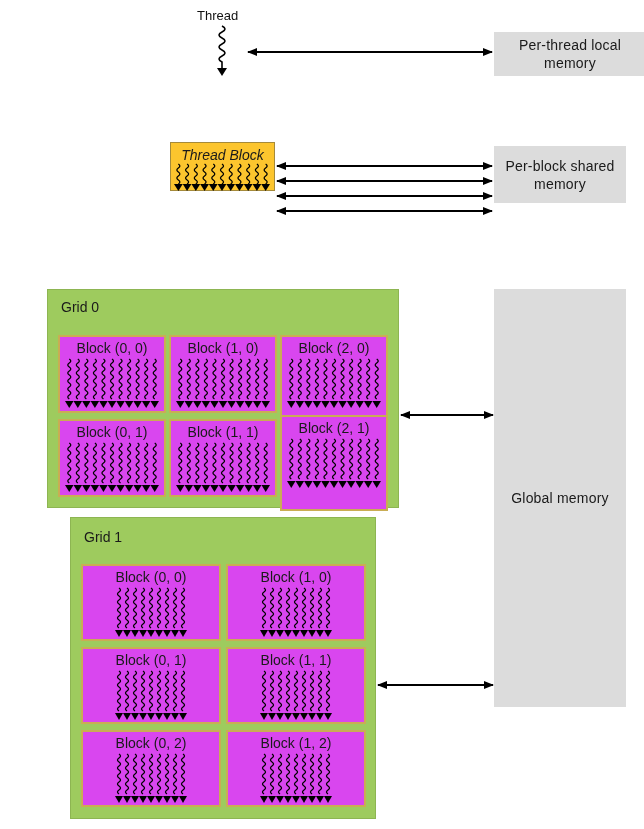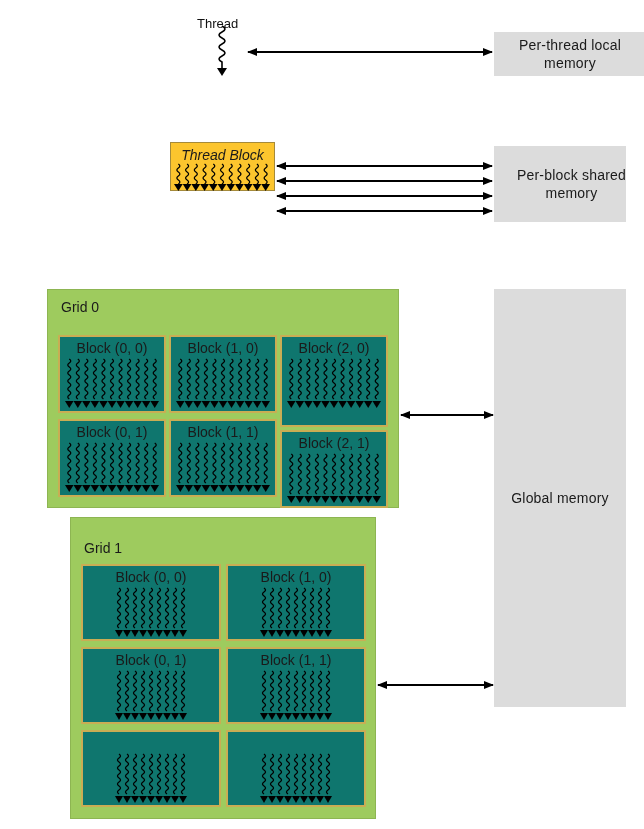--- a/index.html
+++ b/index.html
@@ -4,32 +4,32 @@
 <style>
   html, body { margin:0; padding:0; background:#ffffff; }
   body { width:644px; height:829px; position:relative; overflow:hidden;
          font-family:"Liberation Sans", sans-serif; color:#111; }
   .abs { position:absolute; }
   .mem { position:absolute; background:#dcdcdc; display:flex; align-items:center;
          justify-content:center; text-align:center; font-size:14px; line-height:18px;
          color:#1a1a1a; letter-spacing:0.2px; }
   .grid { position:absolute; background:#9ecb5e; border:1px solid #8db552; box-sizing:border-box; }
   .grid-label { position:absolute; font-size:14px; color:#1a1a1a; }
-  .block { position:absolute; background:#0f766e; border:2px solid #c9ad54; box-sizing:border-box; }
+  .block { position:absolute; background:#d946ef; border:2px solid #c9ad54; box-sizing:border-box; }
   .block-label { position:absolute; left:0; right:0; top:3px; text-align:center; font-size:14px; color:#1a1a1a; }
   .threads { position:absolute; }
   .tb { position:absolute; background:#fcc52e; border:1px solid #a58a3a; box-sizing:border-box;font-style:italic; }
   .tb-label { position:absolute; left:0; right:0; top:4px; text-align:center; font-size:14px; color:#1a1a1a; }
   svg.overlay { position:absolute; left:0; top:0; }
   .thread-label { position:absolute; font-size:13px; color:#111; }
 </style>
 </head>
 <body>
 
-<div class="thread-label" style="left:197px;top:16px;">Thread</div>
+<div class="thread-label" style="left:197px;top:8px;">Thread</div>
 <svg class="abs" style="left:212px;top:24px;" width="20" height="54">
   <path d="M10 2 q6 3 0 6 q-6 3 0 6 q6 3 0 6 q-6 3 0 6 q6 3 0 6 q-6 3 0 6 l0 6" fill="none" stroke="#000" stroke-width="1.6"></path>
   <polygon points="5,44 15,44 10,52" fill="#000"></polygon>
 </svg>
 
 <div class="mem" style="left:494px;top:32px;width:152px;height:44px;">
   <div>
       <div>Per-thread local</div>
   <div>memory</div>
     </div>
@@ -56,21 +56,21 @@
       <polygon points="61.09090909090909,21 69.81818181818181,21 65.45454545454545,28" fill="#000"></polygon>
       <path d="M74.18181818181817 1 q3 2 0 4 q-3 2 0 4 q3 2 0 4 q-3 2 0 4 q3 2 0 4" fill="none" stroke="#000" stroke-width="1.3"></path>
       <polygon points="69.81818181818181,21 78.54545454545453,21 74.18181818181817,28" fill="#000"></polygon>
       <path d="M82.90909090909089 1 q3 2 0 4 q-3 2 0 4 q3 2 0 4 q-3 2 0 4 q3 2 0 4" fill="none" stroke="#000" stroke-width="1.3"></path>
       <polygon points="78.54545454545453,21 87.27272727272725,21 82.90909090909089,28" fill="#000"></polygon>
       <path d="M91.63636363636363 1 q3 2 0 4 q-3 2 0 4 q3 2 0 4 q-3 2 0 4 q3 2 0 4" fill="none" stroke="#000" stroke-width="1.3"></path>
       <polygon points="87.27272727272727,21 95.99999999999999,21 91.63636363636363,28" fill="#000"></polygon>
     </svg>
 </div>
 
-<div class="mem" style="left:494px;top:146px;width:132px;height:76px;justify-content:flex-end;">
+<div class="mem" style="left:494px;top:146px;width:132px;height:57px;">
   <div>
       <div>Per-block shared</div>
   <div>memory</div>
     </div>
 </div>
 
 <div class="mem" style="left:494px;top:289px;width:132px;height:418px;">
   <div>Global memory</div>
 </div>
 
@@ -204,21 +204,21 @@
         <path d="M64.09090909090908 1 q3 2 0 4 q-3 2 0 4 q3 2 0 4 q-3 2 0 4 q3 2 0 4 q-3 2 0 4 q3 2 0 4 q-3 2 0 4 q3 2 0 4 q-3 2 0 4" fill="none" stroke="#000" stroke-width="1.3"></path>
         <polygon points="59.818181818181806,43 68.36363636363635,43 64.09090909090908,50" fill="#000"></polygon>
         <path d="M72.63636363636363 1 q3 2 0 4 q-3 2 0 4 q3 2 0 4 q-3 2 0 4 q3 2 0 4 q-3 2 0 4 q3 2 0 4 q-3 2 0 4 q3 2 0 4 q-3 2 0 4" fill="none" stroke="#000" stroke-width="1.3"></path>
         <polygon points="68.36363636363636,43 76.90909090909089,43 72.63636363636363,50" fill="#000"></polygon>
         <path d="M81.18181818181817 1 q3 2 0 4 q-3 2 0 4 q3 2 0 4 q-3 2 0 4 q3 2 0 4 q-3 2 0 4 q3 2 0 4 q-3 2 0 4 q3 2 0 4 q-3 2 0 4" fill="none" stroke="#000" stroke-width="1.3"></path>
         <polygon points="76.9090909090909,43 85.45454545454544,43 81.18181818181817,50" fill="#000"></polygon>
         <path d="M89.72727272727272 1 q3 2 0 4 q-3 2 0 4 q3 2 0 4 q-3 2 0 4 q3 2 0 4 q-3 2 0 4 q3 2 0 4 q-3 2 0 4 q3 2 0 4 q-3 2 0 4" fill="none" stroke="#000" stroke-width="1.3"></path>
         <polygon points="85.45454545454545,43 93.99999999999999,43 89.72727272727272,50" fill="#000"></polygon>
       </svg>
     </div>
-    <div class="block" style="left: 232px; top: 140px; width: 108px; height: 78px;">
+    <div class="block" style="left: 232px; top: 125px; width: 108px; height: 96px;">
       <div class="block-label">Block (2, 1)</div>
       <svg class="threads" width="94" height="50" style="left: 5px; top: 21px;">
         <path d="M4.2727272727272725 1 q3 2 0 4 q-3 2 0 4 q3 2 0 4 q-3 2 0 4 q3 2 0 4 q-3 2 0 4 q3 2 0 4 q-3 2 0 4 q3 2 0 4 q-3 2 0 4" fill="none" stroke="#000" stroke-width="1.3"></path>
         <polygon points="0,43 8.545454545454545,43 4.2727272727272725,50" fill="#000"></polygon>
         <path d="M12.818181818181817 1 q3 2 0 4 q-3 2 0 4 q3 2 0 4 q-3 2 0 4 q3 2 0 4 q-3 2 0 4 q3 2 0 4 q-3 2 0 4 q3 2 0 4 q-3 2 0 4" fill="none" stroke="#000" stroke-width="1.3"></path>
         <polygon points="8.545454545454543,43 17.09090909090909,43 12.818181818181817,50" fill="#000"></polygon>
         <path d="M21.363636363636363 1 q3 2 0 4 q-3 2 0 4 q3 2 0 4 q-3 2 0 4 q3 2 0 4 q-3 2 0 4 q3 2 0 4 q-3 2 0 4 q3 2 0 4 q-3 2 0 4" fill="none" stroke="#000" stroke-width="1.3"></path>
         <polygon points="17.09090909090909,43 25.636363636363637,43 21.363636363636363,50" fill="#000"></polygon>
         <path d="M29.909090909090907 1 q3 2 0 4 q-3 2 0 4 q3 2 0 4 q-3 2 0 4 q3 2 0 4 q-3 2 0 4 q3 2 0 4 q-3 2 0 4 q3 2 0 4 q-3 2 0 4" fill="none" stroke="#000" stroke-width="1.3"></path>
         <polygon points="25.636363636363633,43 34.18181818181818,43 29.909090909090907,50" fill="#000"></polygon>
@@ -234,21 +234,21 @@
         <polygon points="68.36363636363636,43 76.90909090909089,43 72.63636363636363,50" fill="#000"></polygon>
         <path d="M81.18181818181817 1 q3 2 0 4 q-3 2 0 4 q3 2 0 4 q-3 2 0 4 q3 2 0 4 q-3 2 0 4 q3 2 0 4 q-3 2 0 4 q3 2 0 4 q-3 2 0 4" fill="none" stroke="#000" stroke-width="1.3"></path>
         <polygon points="76.9090909090909,43 85.45454545454544,43 81.18181818181817,50" fill="#000"></polygon>
         <path d="M89.72727272727272 1 q3 2 0 4 q-3 2 0 4 q3 2 0 4 q-3 2 0 4 q3 2 0 4 q-3 2 0 4 q3 2 0 4 q-3 2 0 4 q3 2 0 4 q-3 2 0 4" fill="none" stroke="#000" stroke-width="1.3"></path>
         <polygon points="85.45454545454545,43 93.99999999999999,43 89.72727272727272,50" fill="#000"></polygon>
       </svg>
     </div>
   </div>
 
 <div class="grid" id="grid1" style="left:70px;top:517px;width:306px;height:302px;">
-  <div class="grid-label" style="left:13px;top:22px;">Grid 1</div>
+  <div class="grid-label" style="left:13px;top:11px;">Grid 1</div>
 <div class="block" style="left: 10px; top: 46px; width: 140px; height: 77px;">
       <div class="block-label">Block (0, 0)</div>
       <svg class="threads" width="72" height="50" style="left: 32px; top: 21px;">
         <path d="M4 1 q3 2 0 4 q-3 2 0 4 q3 2 0 4 q-3 2 0 4 q3 2 0 4 q-3 2 0 4 q3 2 0 4 q-3 2 0 4 q3 2 0 4 q-3 2 0 4" fill="none" stroke="#000" stroke-width="1.3"></path>
         <polygon points="0,43 8,43 4,50" fill="#000"></polygon>
         <path d="M12 1 q3 2 0 4 q-3 2 0 4 q3 2 0 4 q-3 2 0 4 q3 2 0 4 q-3 2 0 4 q3 2 0 4 q-3 2 0 4 q3 2 0 4 q-3 2 0 4" fill="none" stroke="#000" stroke-width="1.3"></path>
         <polygon points="8,43 16,43 12,50" fill="#000"></polygon>
         <path d="M20 1 q3 2 0 4 q-3 2 0 4 q3 2 0 4 q-3 2 0 4 q3 2 0 4 q-3 2 0 4 q3 2 0 4 q-3 2 0 4 q3 2 0 4 q-3 2 0 4" fill="none" stroke="#000" stroke-width="1.3"></path>
         <polygon points="16,43 24,43 20,50" fill="#000"></polygon>
         <path d="M28 1 q3 2 0 4 q-3 2 0 4 q3 2 0 4 q-3 2 0 4 q3 2 0 4 q-3 2 0 4 q3 2 0 4 q-3 2 0 4 q3 2 0 4 q-3 2 0 4" fill="none" stroke="#000" stroke-width="1.3"></path>
@@ -328,20 +328,21 @@
         <polygon points="40,43 48,43 44,50" fill="#000"></polygon>
         <path d="M52 1 q3 2 0 4 q-3 2 0 4 q3 2 0 4 q-3 2 0 4 q3 2 0 4 q-3 2 0 4 q3 2 0 4 q-3 2 0 4 q3 2 0 4 q-3 2 0 4" fill="none" stroke="#000" stroke-width="1.3"></path>
         <polygon points="48,43 56,43 52,50" fill="#000"></polygon>
         <path d="M60 1 q3 2 0 4 q-3 2 0 4 q3 2 0 4 q-3 2 0 4 q3 2 0 4 q-3 2 0 4 q3 2 0 4 q-3 2 0 4 q3 2 0 4 q-3 2 0 4" fill="none" stroke="#000" stroke-width="1.3"></path>
         <polygon points="56,43 64,43 60,50" fill="#000"></polygon>
         <path d="M68 1 q3 2 0 4 q-3 2 0 4 q3 2 0 4 q-3 2 0 4 q3 2 0 4 q-3 2 0 4 q3 2 0 4 q-3 2 0 4 q3 2 0 4 q-3 2 0 4" fill="none" stroke="#000" stroke-width="1.3"></path>
         <polygon points="64,43 72,43 68,50" fill="#000"></polygon>
       </svg>
     </div>
     <div class="block" style="left: 10px; top: 212px; width: 140px; height: 77px;">
+      <div class="block-label">Block (0, 2)</div>
       <svg class="threads" width="72" height="50" style="left: 32px; top: 21px;">
         <path d="M4 1 q3 2 0 4 q-3 2 0 4 q3 2 0 4 q-3 2 0 4 q3 2 0 4 q-3 2 0 4 q3 2 0 4 q-3 2 0 4 q3 2 0 4 q-3 2 0 4" fill="none" stroke="#000" stroke-width="1.3"></path>
         <polygon points="0,43 8,43 4,50" fill="#000"></polygon>
         <path d="M12 1 q3 2 0 4 q-3 2 0 4 q3 2 0 4 q-3 2 0 4 q3 2 0 4 q-3 2 0 4 q3 2 0 4 q-3 2 0 4 q3 2 0 4 q-3 2 0 4" fill="none" stroke="#000" stroke-width="1.3"></path>
         <polygon points="8,43 16,43 12,50" fill="#000"></polygon>
         <path d="M20 1 q3 2 0 4 q-3 2 0 4 q3 2 0 4 q-3 2 0 4 q3 2 0 4 q-3 2 0 4 q3 2 0 4 q-3 2 0 4 q3 2 0 4 q-3 2 0 4" fill="none" stroke="#000" stroke-width="1.3"></path>
         <polygon points="16,43 24,43 20,50" fill="#000"></polygon>
         <path d="M28 1 q3 2 0 4 q-3 2 0 4 q3 2 0 4 q-3 2 0 4 q3 2 0 4 q-3 2 0 4 q3 2 0 4 q-3 2 0 4 q3 2 0 4 q-3 2 0 4" fill="none" stroke="#000" stroke-width="1.3"></path>
         <polygon points="24,43 32,43 28,50" fill="#000"></polygon>
         <path d="M36 1 q3 2 0 4 q-3 2 0 4 q3 2 0 4 q-3 2 0 4 q3 2 0 4 q-3 2 0 4 q3 2 0 4 q-3 2 0 4 q3 2 0 4 q-3 2 0 4" fill="none" stroke="#000" stroke-width="1.3"></path>
@@ -350,20 +351,21 @@
         <polygon points="40,43 48,43 44,50" fill="#000"></polygon>
         <path d="M52 1 q3 2 0 4 q-3 2 0 4 q3 2 0 4 q-3 2 0 4 q3 2 0 4 q-3 2 0 4 q3 2 0 4 q-3 2 0 4 q3 2 0 4 q-3 2 0 4" fill="none" stroke="#000" stroke-width="1.3"></path>
         <polygon points="48,43 56,43 52,50" fill="#000"></polygon>
         <path d="M60 1 q3 2 0 4 q-3 2 0 4 q3 2 0 4 q-3 2 0 4 q3 2 0 4 q-3 2 0 4 q3 2 0 4 q-3 2 0 4 q3 2 0 4 q-3 2 0 4" fill="none" stroke="#000" stroke-width="1.3"></path>
         <polygon points="56,43 64,43 60,50" fill="#000"></polygon>
         <path d="M68 1 q3 2 0 4 q-3 2 0 4 q3 2 0 4 q-3 2 0 4 q3 2 0 4 q-3 2 0 4 q3 2 0 4 q-3 2 0 4 q3 2 0 4 q-3 2 0 4" fill="none" stroke="#000" stroke-width="1.3"></path>
         <polygon points="64,43 72,43 68,50" fill="#000"></polygon>
       </svg>
     </div>
     <div class="block" style="left: 155px; top: 212px; width: 140px; height: 77px;">
+      <div class="block-label">Block (1, 2)</div>
       <svg class="threads" width="72" height="50" style="left: 32px; top: 21px;">
         <path d="M4 1 q3 2 0 4 q-3 2 0 4 q3 2 0 4 q-3 2 0 4 q3 2 0 4 q-3 2 0 4 q3 2 0 4 q-3 2 0 4 q3 2 0 4 q-3 2 0 4" fill="none" stroke="#000" stroke-width="1.3"></path>
         <polygon points="0,43 8,43 4,50" fill="#000"></polygon>
         <path d="M12 1 q3 2 0 4 q-3 2 0 4 q3 2 0 4 q-3 2 0 4 q3 2 0 4 q-3 2 0 4 q3 2 0 4 q-3 2 0 4 q3 2 0 4 q-3 2 0 4" fill="none" stroke="#000" stroke-width="1.3"></path>
         <polygon points="8,43 16,43 12,50" fill="#000"></polygon>
         <path d="M20 1 q3 2 0 4 q-3 2 0 4 q3 2 0 4 q-3 2 0 4 q3 2 0 4 q-3 2 0 4 q3 2 0 4 q-3 2 0 4 q3 2 0 4 q-3 2 0 4" fill="none" stroke="#000" stroke-width="1.3"></path>
         <polygon points="16,43 24,43 20,50" fill="#000"></polygon>
         <path d="M28 1 q3 2 0 4 q-3 2 0 4 q3 2 0 4 q-3 2 0 4 q3 2 0 4 q-3 2 0 4 q3 2 0 4 q-3 2 0 4 q3 2 0 4 q-3 2 0 4" fill="none" stroke="#000" stroke-width="1.3"></path>
         <polygon points="24,43 32,43 28,50" fill="#000"></polygon>
         <path d="M36 1 q3 2 0 4 q-3 2 0 4 q3 2 0 4 q-3 2 0 4 q3 2 0 4 q-3 2 0 4 q3 2 0 4 q-3 2 0 4 q3 2 0 4 q-3 2 0 4" fill="none" stroke="#000" stroke-width="1.3"></path>

